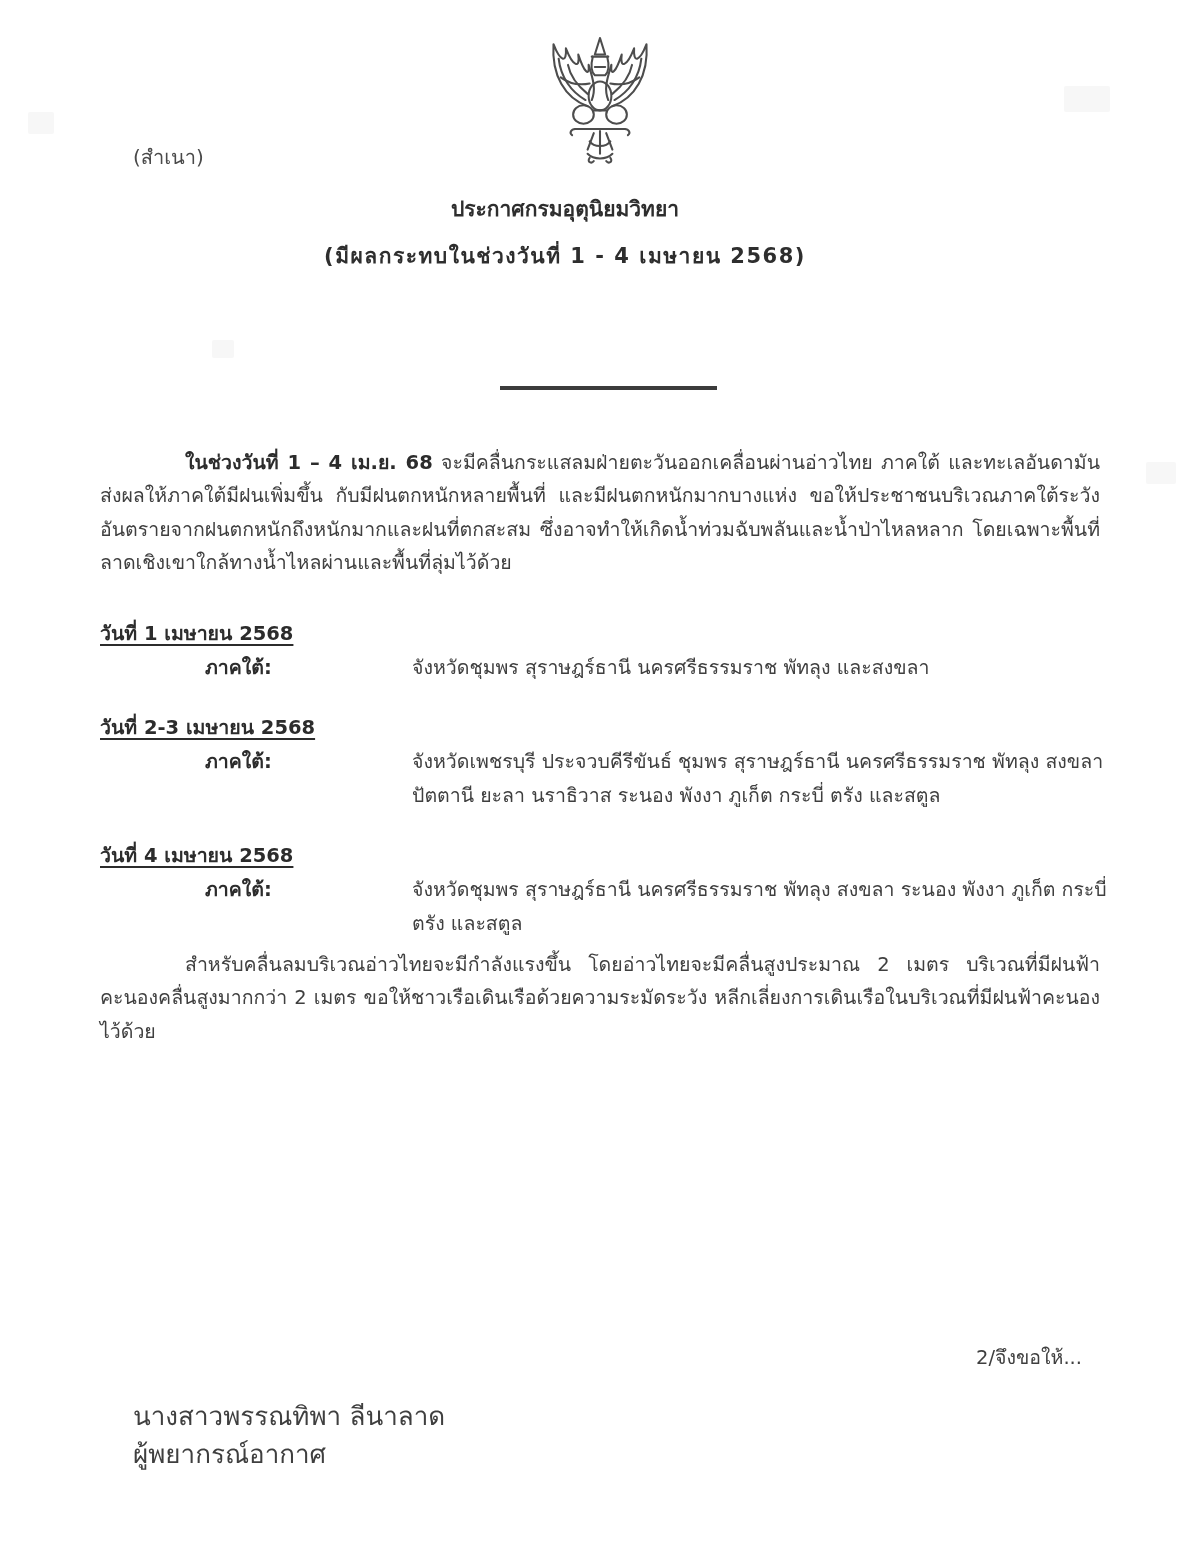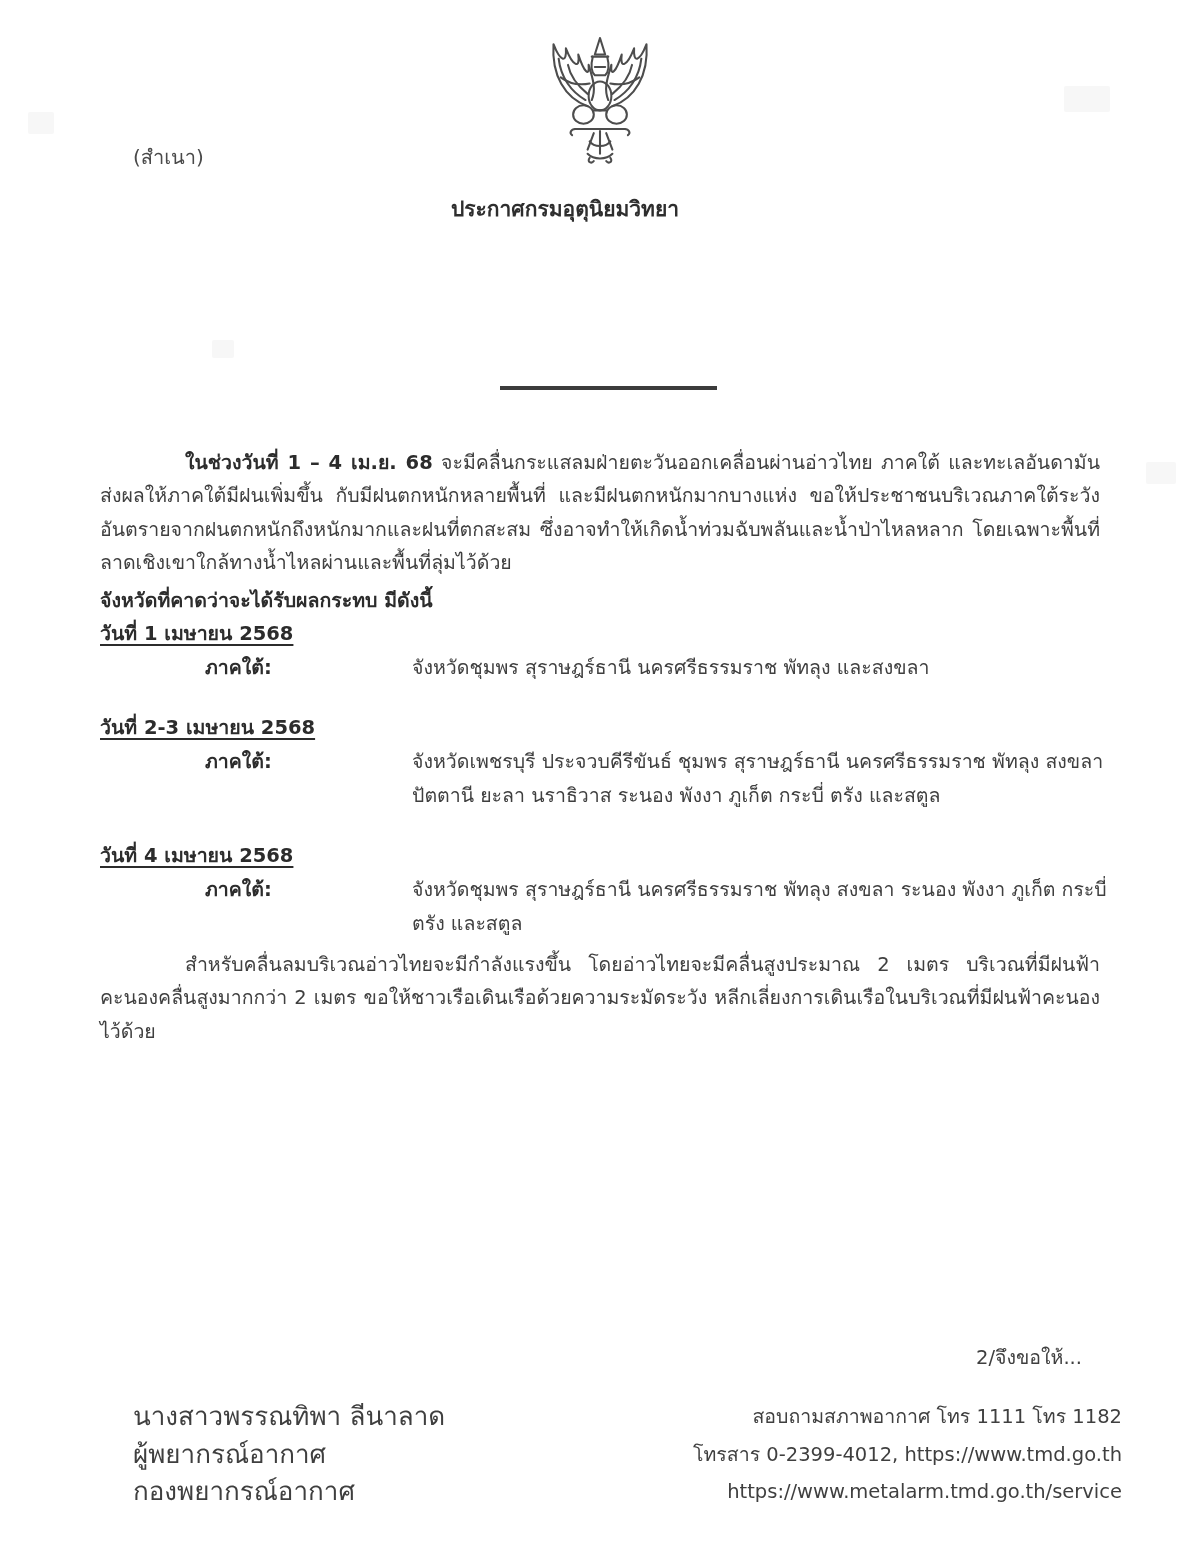--- a/index.html
+++ b/index.html
@@ -101,27 +101,27 @@
       <path d="M50,106 C54,112 66,112 70,106"></path>
       <path d="M48,118 C54,124 66,124 72,118"></path>
 
       <path d="M50,122 C47,126 52,128 54,125"></path>
       <path d="M70,122 C73,126 68,128 66,125"></path>
     </g>
   </svg>
 
   <div class="abs title-block">
     <div class="title-line">ประกาศกรมอุตุนิยมวิทยา</div>
+    <div class="title-line spaced">(มีผลกระทบในช่วงวันที่ 1 - 4 เมษายน 2568)</div>
   </div>
 
   <div class="abs rule"></div>
 
   <p class="abs para indent" id="para-intro"><span class="lead">ในช่วงวันที่ 1 – 4 เม.ย. 68</span><span> จะมีคลื่นกระแสลมฝ่ายตะวันออกเคลื่อนผ่านอ่าวไทย ภาคใต้ และทะเลอันดามัน ส่งผลให้ภาคใต้มีฝนเพิ่มขึ้น กับมีฝนตกหนักหลายพื้นที่ และมีฝนตกหนักมากบางแห่ง ขอให้ประชาชนบริเวณภาคใต้ระวังอันตรายจากฝนตกหนักถึงหนักมากและฝนที่ตกสะสม ซึ่งอาจทำให้เกิดน้ำท่วมฉับพลันและน้ำป่าไหลหลาก โดยเฉพาะพื้นที่ลาดเชิงเขาใกล้ทางน้ำไหลผ่านและพื้นที่ลุ่มไว้ด้วย</span></p>
 
-  <div class="abs affected-heading">จังหวัดที่คาดว่าจะได้รับผลกระทบ มีดังนี้</div>
 
   <div class="abs date-heading" id="date-1">วันที่ 1 เมษายน 2568</div>
   <div class="abs region-row" id="row-1">
     <span class="region-label">ภาคใต้:</span>
     <span class="region-provinces">จังหวัดชุมพร สุราษฎร์ธานี นครศรีธรรมราช พัทลุง และสงขลา</span>
   </div>
 
   <div class="abs date-heading" id="date-2">วันที่ 2-3 เมษายน 2568</div>
   <div class="abs region-row" id="row-2">
     <span class="region-label">ภาคใต้:</span>
@@ -134,22 +134,16 @@
     <span class="region-provinces">จังหวัดชุมพร สุราษฎร์ธานี นครศรีธรรมราช พัทลุง สงขลา ระนอง พังงา ภูเก็ต กระบี่ ตรัง และสตูล</span>
   </div>
 
   <p class="abs para indent" id="para-waves">สำหรับคลื่นลมบริเวณอ่าวไทยจะมีกำลังแรงขึ้น โดยอ่าวไทยจะมีคลื่นสูงประมาณ 2 เมตร บริเวณที่มีฝนฟ้าคะนองคลื่นสูงมากกว่า 2 เมตร ขอให้ชาวเรือเดินเรือด้วยความระมัดระวัง หลีกเลี่ยงการเดินเรือในบริเวณที่มีฝนฟ้าคะนองไว้ด้วย</p>
 
   <div class="abs continuation">2/จึงขอให้...</div>
 
   <div class="abs footer-left">
     <span class="footer-line">นางสาวพรรณทิพา ลีนาลาด</span>
     <span class="footer-line">ผู้พยากรณ์อากาศ</span>
-    <span class="footer-line">กองพยากรณ์อากาศ</span>
   </div>
 
-  <div class="abs footer-right">
-    <span class="footer-line">สอบถามสภาพอากาศ โทร 1111 โทร 1182</span>
-    <span class="footer-line">โทรสาร 0-2399-4012, https://www.tmd.go.th</span>
-    <span class="footer-line">https://www.metalarm.tmd.go.th/service</span>
-  </div>
 
 </div>
 
 </body></html>

